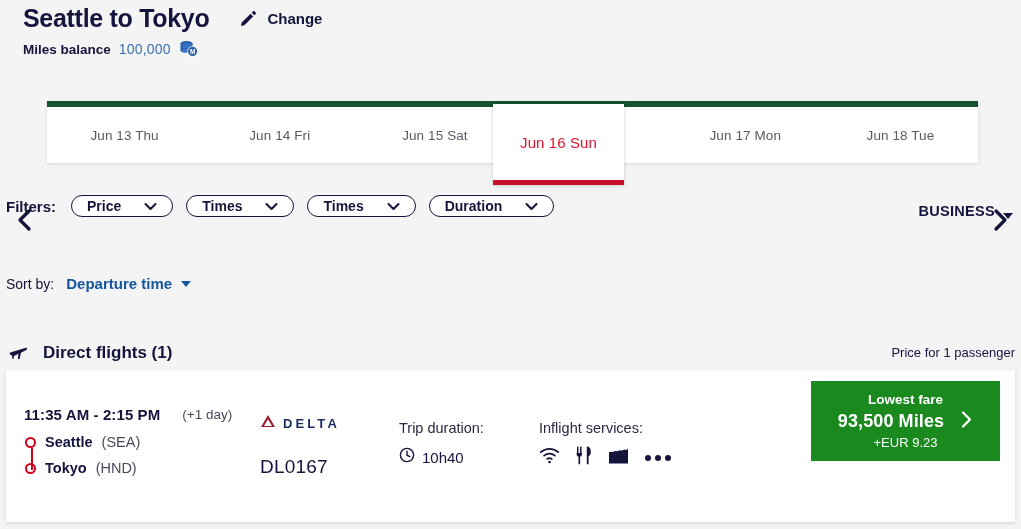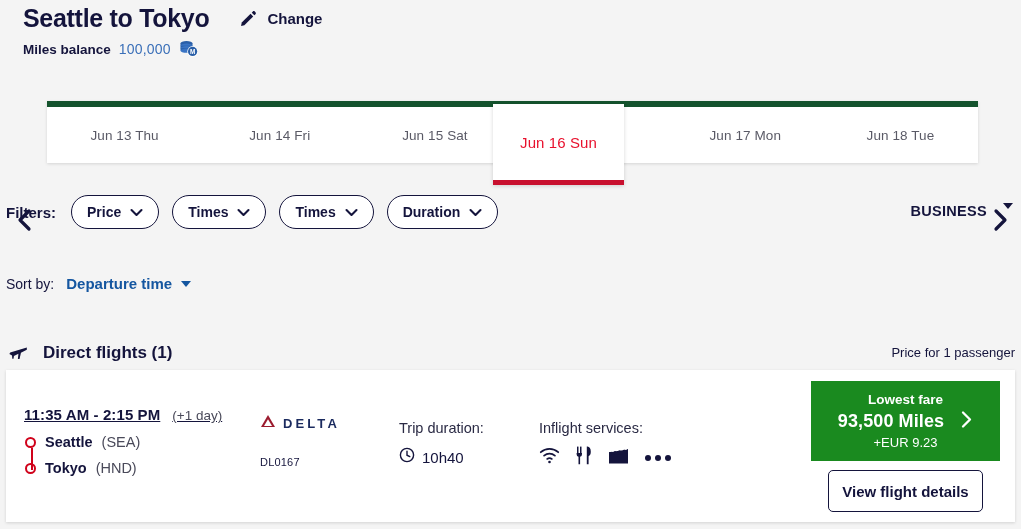--- a/index.html
+++ b/index.html
@@ -52,27 +52,27 @@
     box-shadow: 0 1px 4px rgba(0,0,0,.16);
     display: flex; align-items: center; justify-content: center;
     cursor: pointer;
   }
   .date-selected span { font-size: 15px; color: #e8112d; letter-spacing: .1px; }
 
   
   .filters-row { position: absolute; top: 195px; left: 6px; display: flex; align-items: center; gap: 13px; }
   .filters-label { font-size: 15px; font-weight: bold; color: #14143c; margin-right: 2px; }
   .pill {
-    height: 34px; padding: 0 15px; border: 1.4px solid #14143c; border-radius: 20px;
-    background: #ffffff; display: flex; align-items: center; gap: 9px; cursor: pointer;
+    height: 22px; padding: 0 15px; border: 1.4px solid #14143c; border-radius: 20px;
+    background: #ffffff; display: flex; align-items: center; gap: 23px; cursor: pointer;
     font-family: "Liberation Sans", sans-serif;
   }
   .pill span { font-size: 14px; font-weight: bold; color: #14143c; }
   .cabin-select {
-    position: absolute; top: 203px; right: 8px; display: flex; align-items: flex-start; gap: 16px;
+    position: absolute; top: 203px; right: 8px; display: flex; align-items: flex-end; gap: 8px;
     cursor: pointer; background: none; border: none; margin-left: 36px;
   }
   .cabin-select span { font-size: 14.5px; font-weight: bold; color: #14143c; letter-spacing: .3px; }
   .caret { width: 0; height: 0; border-left: 5px solid transparent; border-right: 5px solid transparent; border-top: 6px solid #14143c; }
 
   
   .sort-row { position: absolute; top: 275px; left: 6px; display: flex; align-items: center; gap: 12px; }
   .sort-label { font-size: 14px; color: #14143c; }
   .sort-value-btn { display: flex; align-items: center; gap: 9px; background: none; border: none; cursor: pointer; padding: 0; }
   .sort-value { font-size: 15px; font-weight: bold; color: #1456a0; }
@@ -83,37 +83,37 @@
   .section-left { display: flex; align-items: center; gap: 14px; }
   .section-title { font-size: 17px; font-weight: bold; color: #14143c; }
   .passenger-note { font-size: 13px; font-weight: normal; color: #14143c; }
 
   
   .flight-card {
     position: absolute; top: 370px; left: 6px; width: 1009px; height: 152px;
     background: #ffffff; box-shadow: 0 1px 3px rgba(0,0,0,.14);
   }
   .itinerary { position: absolute; left: 18px; top: 36px; }
-  .times-line { display: flex; align-items: flex-end; gap: 12px; text-decoration: underline; }
+  .times-line { display: flex; align-items: center; gap: 22px; }
   .times { font-size: 15px; font-weight: bold; color: #14143c; letter-spacing: .1px; }
   .plus-day { font-size: 13.5px; color: #4a4a5a; }
   .stops-block { position: relative; margin-top: 6px; }
   .stop { display: flex; align-items: center; gap: 9px; height: 26px; }
   .stop-dot {
     width: 11px; height: 11px; border: 2px solid #d0021b; border-radius: 50%;
     background: #fff; flex: none; margin-left: 1px;
   }
   .stop-line { position: absolute; left: 6.5px; top: 19px; width: 2px; height: 22px; background: #d0021b; }
   .city { font-size: 14.5px; font-weight: bold; color: #14143c; }
   .code { font-size: 14.5px; color: #4a4a5a; font-weight: normal; }
 
   .carrier { position: absolute; left: 254px; top: 44px; }
   .delta-logo { display: flex; align-items: center; gap: 7px; }
   .delta-word { font-size: 13px; font-weight: bold; color: #1a2a5e; letter-spacing: 3.1px; }
-  .flight-num { margin-top: 24px; font-size: 11px; color: #14143c; letter-spacing: .2px; }
+  .flight-num { margin-top: 24px; font-size: 19px; color: #14143c; letter-spacing: .2px; }
 
   .duration-col { position: absolute; left: 393px; top: 50px; }
   .col-label { font-size: 14.5px; color: #2a2a44; }
   .dur-value-row { display: flex; align-items: center; gap: 7px; margin-top: 11px; }
   .dur-value { font-size: 15px; color: #14143c; }
 
   .services-col { position: absolute; left: 533px; top: 50px; }
   .services-icons { display: flex; align-items: center; gap: 16px; margin-top: 10px; }
   .dots-icon { display: flex; align-items: center; gap: 4px; }
   .dots-icon i { width: 6px; height: 6px; border-radius: 50%; background: #14143c; display: block; }
@@ -362,15 +362,14 @@
       <span class="fare-miles">93,500 Miles</span>
       <span>
         <svg width="13" height="19" viewBox="0 0 13 19" fill="none" stroke="#ffffff" stroke-width="2.3" stroke-linecap="round" stroke-linejoin="round">
           <polyline points="3,2.5 10,9.5 3,16.5"></polyline>
         </svg>
       </span>
     </span>
     <span class="fare-tax">+EUR 9.23</span>
   </button>
 
-  <button class="details-btn">View flight details</button>
 
 </div>
 
 </body></html>

